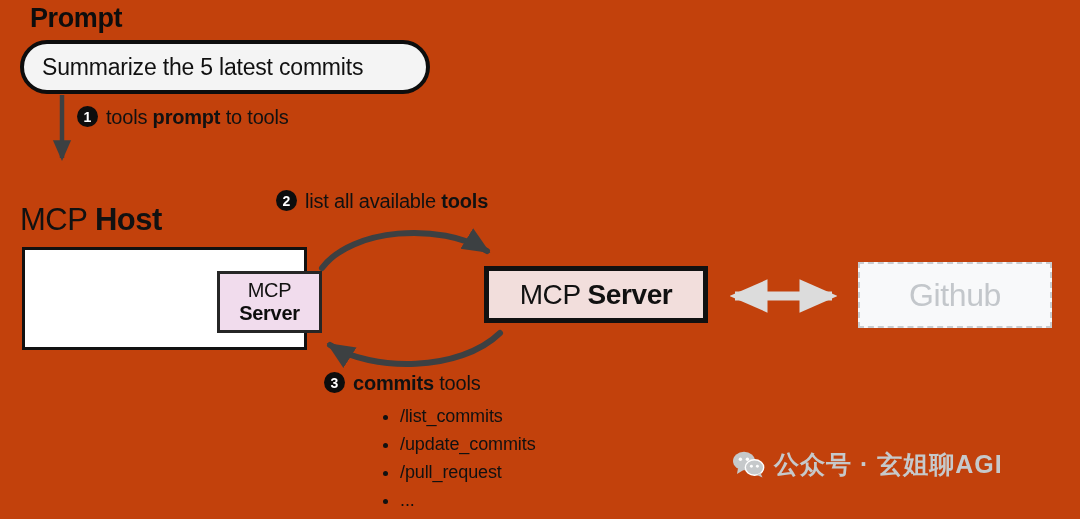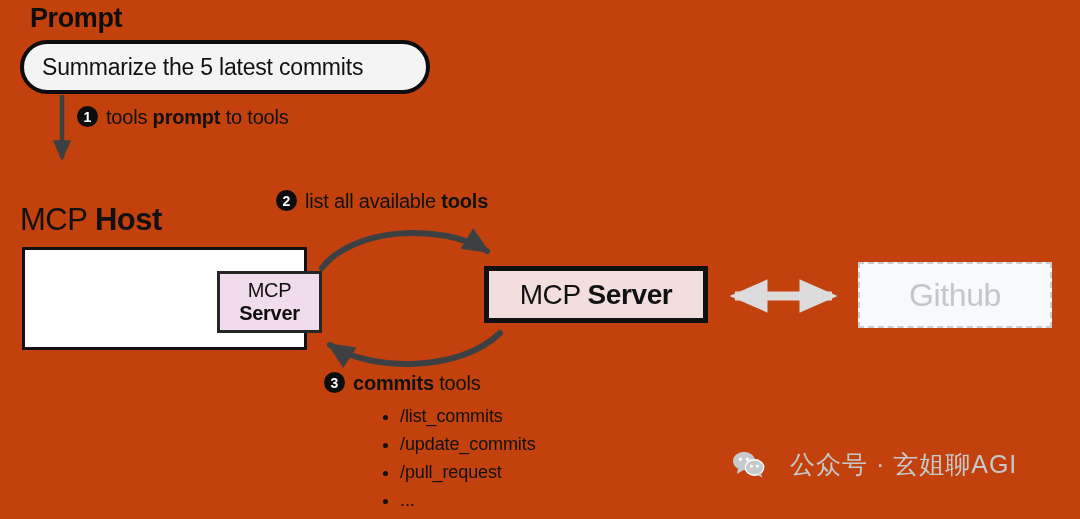--- a/index.html
+++ b/index.html
@@ -190,21 +190,22 @@
     color: #111111;
     letter-spacing: -0.1px;
   }
 
   
   #watermark {
     left: 733px;
     top: 450px;
     display: flex;
     align-items: center;
-    gap: 25px;
+    gap: 9px;
+    font-weight: bold;
   }
   #watermark-text {
     font-size: 25px;
     line-height: 28px;
     color: #c6c9cb;
     letter-spacing: 1px;
     white-space: nowrap;
   }
 
   

